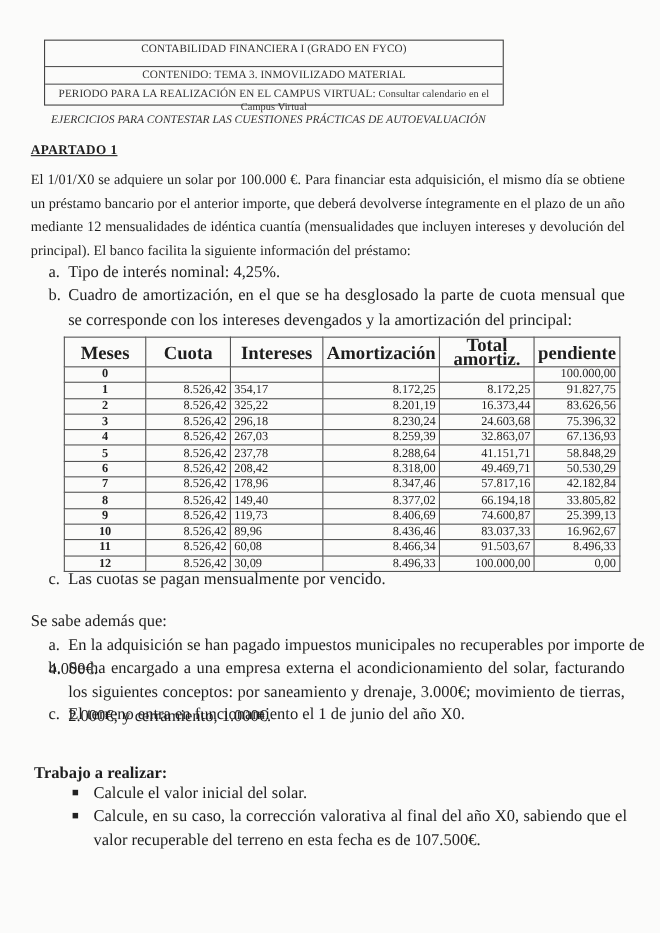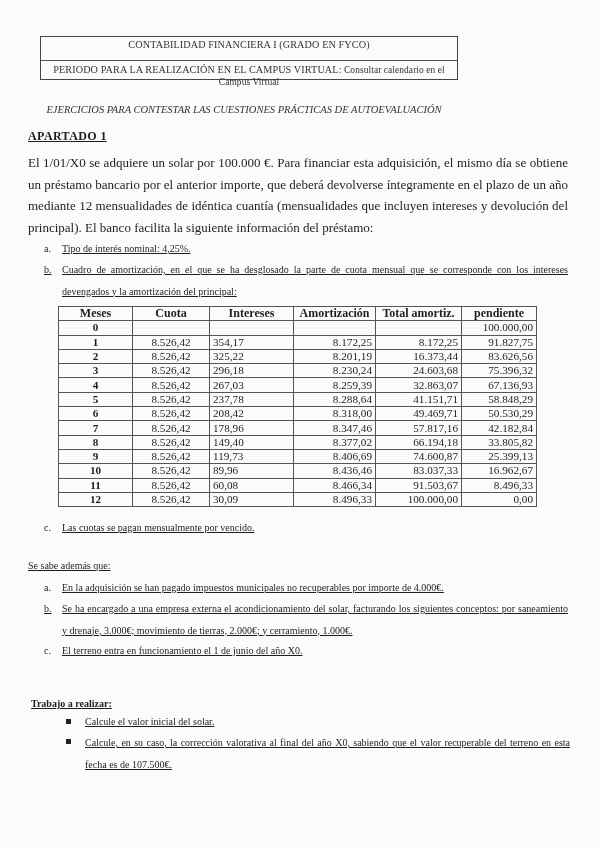--- a/index.html
+++ b/index.html
@@ -7,41 +7,42 @@
          font-family:"Liberation Serif", serif; color:#1e1e1e; }
   .abs { position:absolute; }
   .header-box { left:40px; top:36px; width:418px; border:1.3px solid #444; box-sizing:border-box; }
   .header-row { text-align:center; font-size:10.2px; line-height:11px; color:#333; letter-spacing:0.1px; }
   .header-row.r1 { padding:2px 0 1px; border-bottom:1.1px solid #555; height:24px; box-sizing:border-box; }
   .header-row.r2 { padding:2px 0; border-bottom:1.1px solid #555; height:16px; box-sizing:border-box; }
   .header-row.r3 { padding:3px 0; height:18px; box-sizing:border-box;text-align:center; }
   .subtitle { left:0; width:488px; top:104px; text-align:center; font-style:italic; font-size:10.5px; color:#333; }
   .section { left:28px; top:129px; font-weight:bold; font-size:12px; text-decoration:underline; letter-spacing:0.4px; }
   .para { left:28px; width:540px; font-size:13px; line-height:21.5px; text-align:justify; }
-  .item { font-size:10px; line-height:21.5px;text-decoration:underline; }
+  .item { font-size:15px; line-height:21.5px; }
   .lbl { display:inline-block; width:18px; }
   table.amort { position:absolute; left:58px; top:306px; border-collapse:collapse; font-size:11.2px; }
   table.amort td, table.amort th { border:1.1px solid #555; height:13.3px; padding:0 3px; line-height:13px; }
-  table.amort th { font-weight:bold; text-align:center; font-size:12px;margin-left:36px; }
+  table.amort th { font-weight:bold; text-align:center; font-size:17px;margin-left:36px; }
   td.mes { width:67px; text-align:center; font-weight:bold; }
-  td.cuota { width:70px; text-align:center; }
+  td.cuota { width:70px; text-align:right; }
   td.int { width:77px; text-align:left; }
   td.am { width:75px; text-align:right; }
   td.tot { width:79px; text-align:right; }
   td.pend { width:68px; text-align:right; }
   .bullet { display:inline-block; width:5px; height:5px; background:#222; margin-right:14px; vertical-align:middle; position:relative; top:-1px; }
   .bold { font-weight:bold;margin-top:17px; }
 </style>
 </head>
 <body>
 
 <div class="abs header-box">
   <div class="header-row r1">
     <div>CONTABILIDAD FINANCIERA I (GRADO EN FYCO)</div>
   </div>
+  <div class="header-row r2">CONTENIDO: TEMA 3. INMOVILIZADO MATERIAL</div>
   <div class="header-row r3">
     <span>PERIODO PARA LA REALIZACIÓN EN EL CAMPUS VIRTUAL:</span><span style="font-size:9.4px;"> Consultar calendario en el Campus Virtual</span>
   </div>
 </div>
 
 <div class="abs subtitle">EJERCICIOS PARA CONTESTAR LAS CUESTIONES PRÁCTICAS DE AUTOEVALUACIÓN</div>
 
 <div class="abs section">APARTADO 1</div>
 
 <div class="abs para" style="top:152px;">El 1/01/X0 se adquiere un solar por 100.000 €. Para financiar esta adquisición, el mismo día se obtiene un préstamo bancario por el anterior importe, que deberá devolverse íntegramente en el plazo de un año mediante 12 mensualidades de idéntica cuantía (mensualidades que incluyen intereses y devolución del principal). El banco facilita la siguiente información del préstamo:</div>

